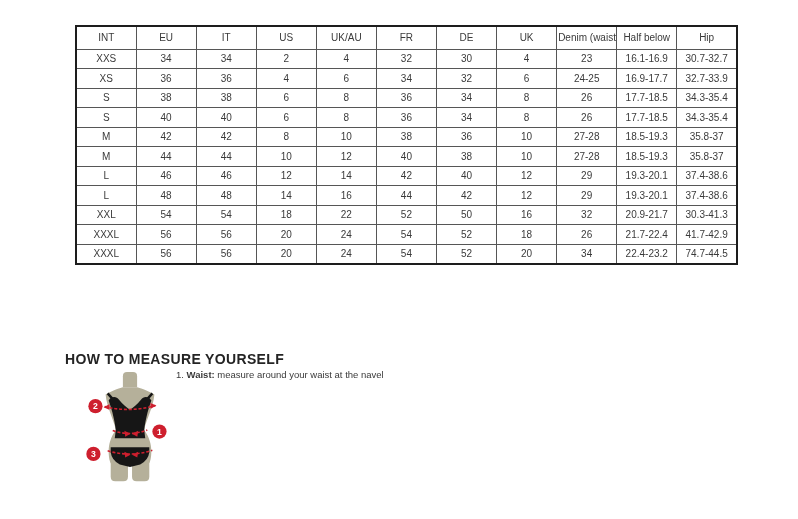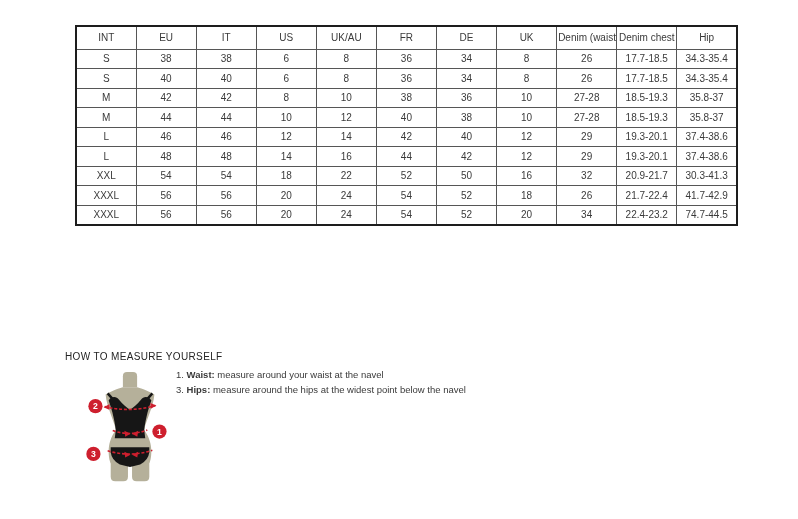--- a/index.html
+++ b/index.html
@@ -41,22 +41,22 @@
     font-weight: normal;
   }
   table.size-table td {
     height: 19.5px;
   }
 
   
   .measure-heading {
     position: absolute;
     left: 65px; top: 351px;
-    font-size: 10px;
-    font-weight: normal;
+    font-size: 14px;
+    font-weight: bold;
     letter-spacing: 0.35px;
     color: #242424;
     text-align: right;
   }
   .figure-box {
     position: absolute;
     left: 79px; top: 366px;
     width: 102px; height: 127px;
   }
   .measure-list {
@@ -83,25 +83,51 @@
       <tr id="size-table-header">
           <th>INT</th>
           <th>EU</th>
           <th>IT</th>
           <th>US</th>
           <th>UK/AU</th>
           <th>FR</th>
           <th>DE</th>
           <th>UK</th>
           <th>Denim (waist)</th>
-          <th>Denim chest</th>
+          <th>Half below</th>
           <th>Hip</th>
         </tr>
     </thead>
     <tbody id="size-table-body">
+        <tr>
+          <td>XXS</td>
+          <td>34</td>
+          <td>34</td>
+          <td>2</td>
+          <td>4</td>
+          <td>32</td>
+          <td>30</td>
+          <td>4</td>
+          <td>23</td>
+          <td>16.1-16.9</td>
+          <td>30.7-32.7</td>
+        </tr>
+        <tr>
+          <td>XS</td>
+          <td>36</td>
+          <td>36</td>
+          <td>4</td>
+          <td>6</td>
+          <td>34</td>
+          <td>32</td>
+          <td>6</td>
+          <td>24-25</td>
+          <td>16.9-17.7</td>
+          <td>32.7-33.9</td>
+        </tr>
         <tr>
           <td>S</td>
           <td>38</td>
           <td>38</td>
           <td>6</td>
           <td>8</td>
           <td>36</td>
           <td>34</td>
           <td>8</td>
           <td>26</td>
@@ -260,14 +286,13 @@
     </g>
     <g>
       <circle cx="14" cy="86.5" r="7" fill="#ce1f2e"></circle>
       <text x="14" y="89.5" text-anchor="middle" font-size="8.5" font-weight="bold" fill="#ffffff" font-family="Liberation Sans, sans-serif">3</text>
     </g>
   </svg>
 </div>
 
 <ol class="measure-list" id="measure-list">
     <li><span class="item-num">1. </span><span class="item-label">Waist:</span><span class="item-text"> measure around your waist at the navel</span></li>
-    <li><span class="item-num">3. </span><span class="item-label">Hips:</span><span class="item-text"> measure around the hips at the widest point below the navel</span></li>
   </ol>
 
 </body></html>

